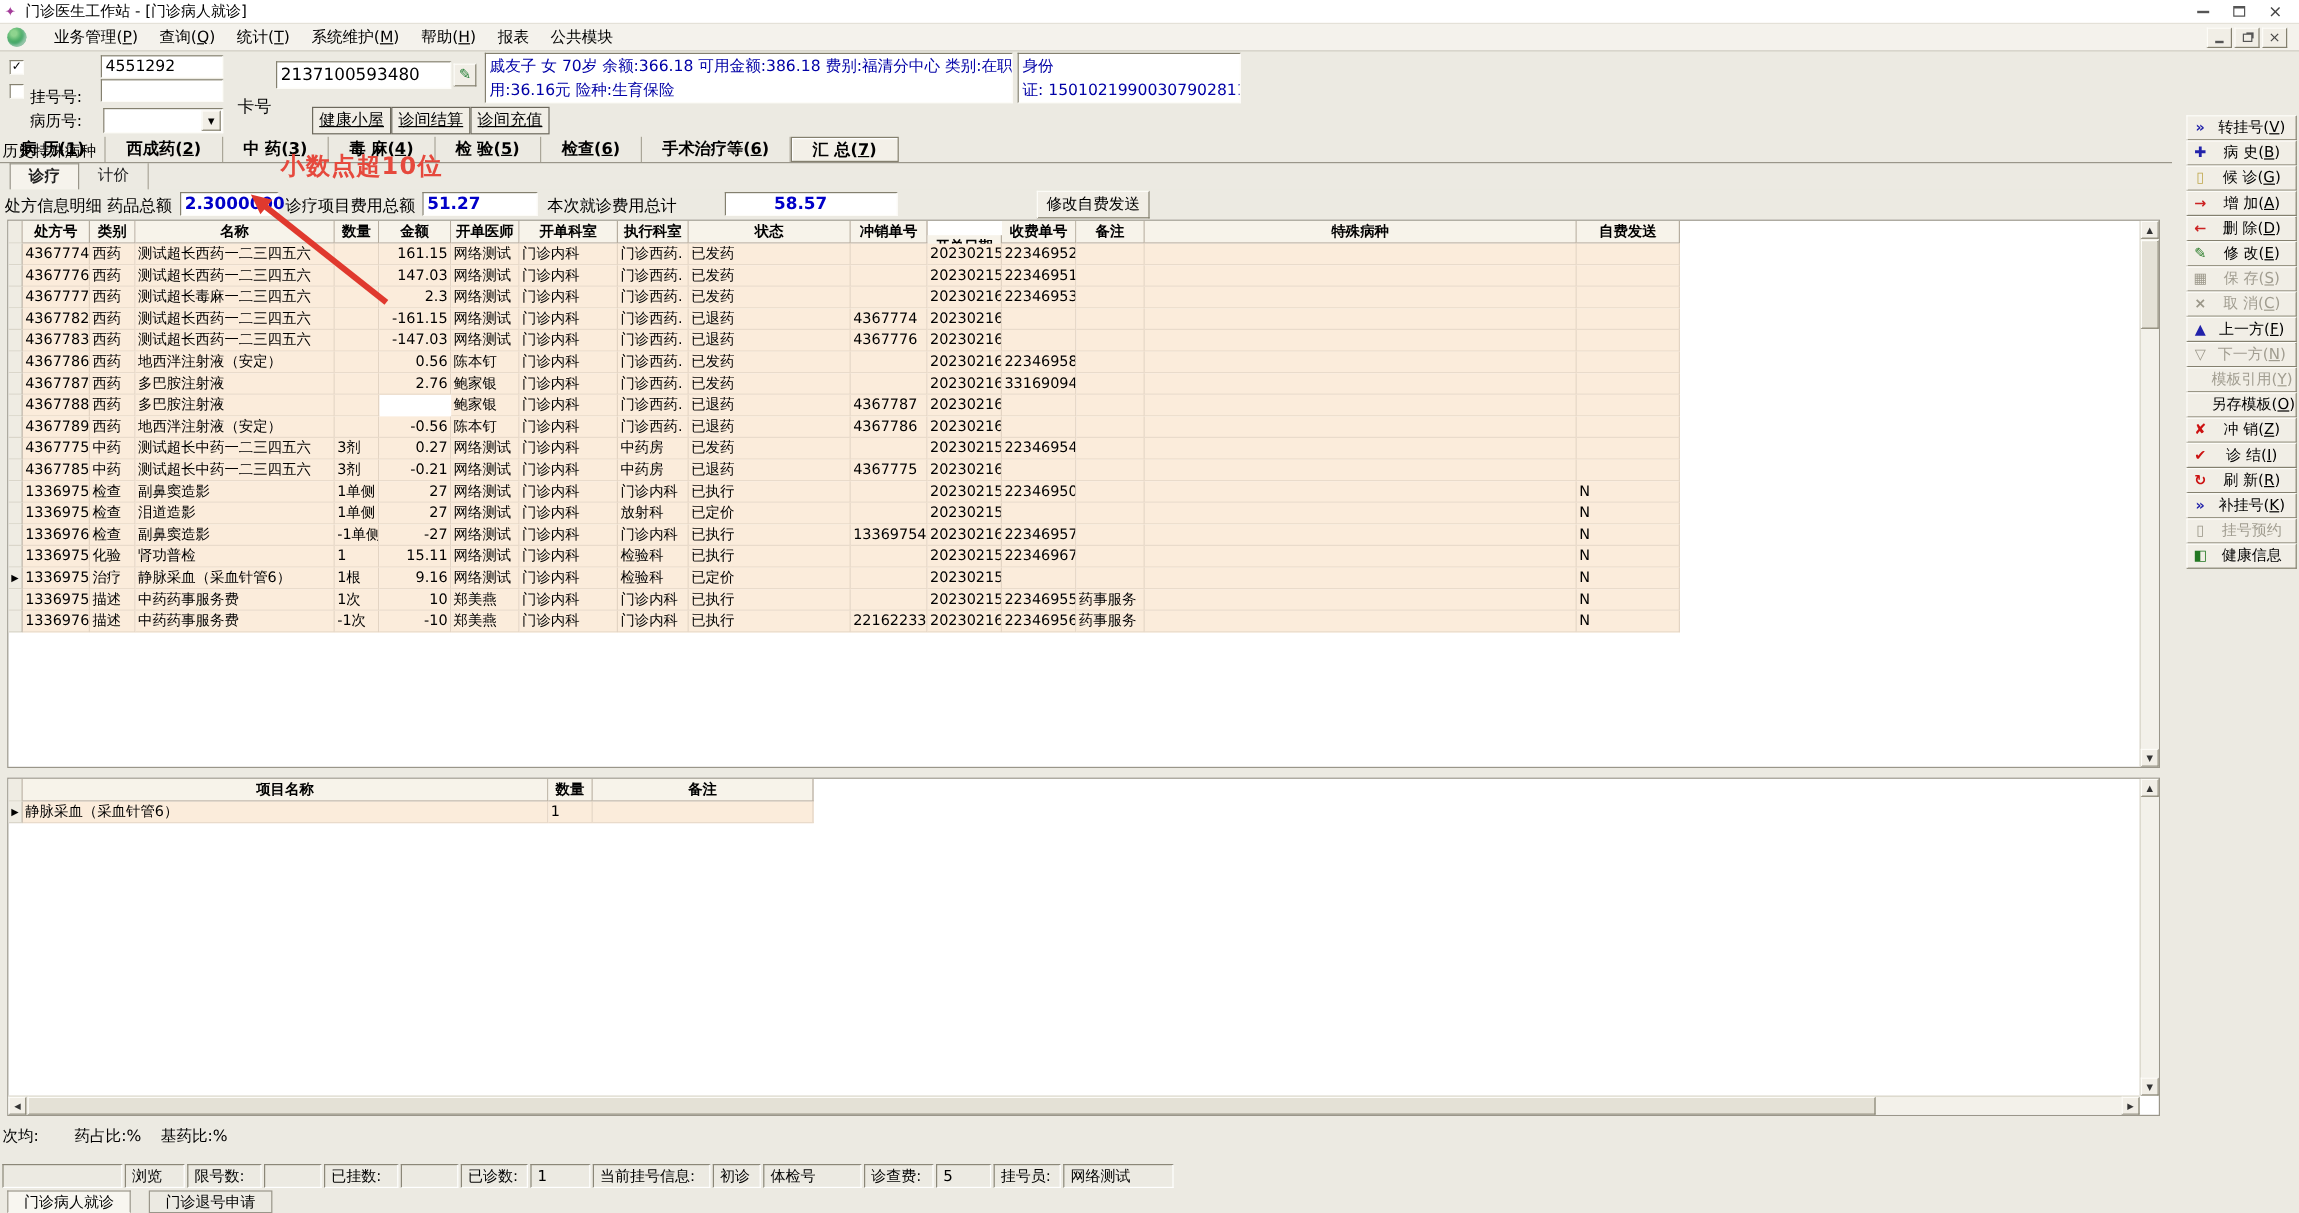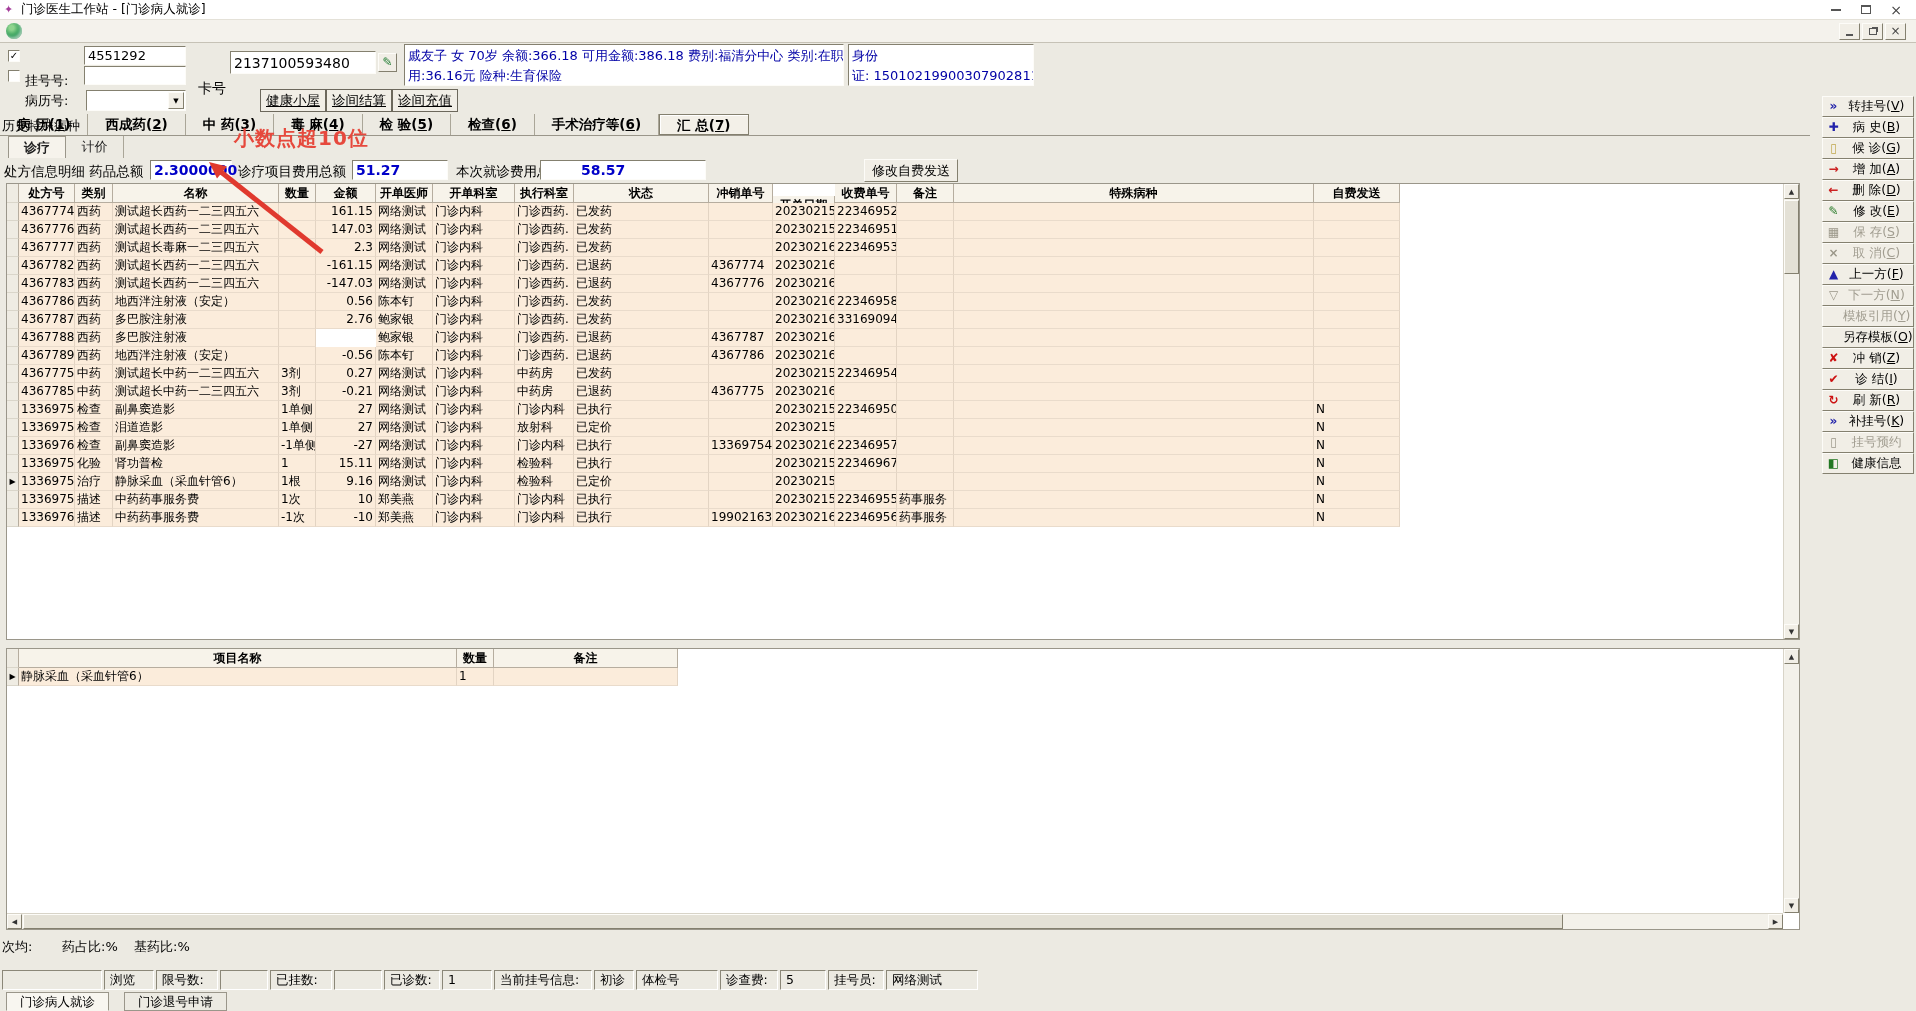--- a/index.html
+++ b/index.html
@@ -91,20 +91,29 @@
       </span>
     <span class="wc">
         <span class="wc-max"></span>
       </span>
     <span class="wc wc-close">×</span>
   </span>
 </div>
 
 <div class="abs menubar">
   <span class="logo"></span>
+  <span style="display:flex;">
+      <span class="menu-item">业务管理(<u>P</u>)</span>
+      <span class="menu-item">查询(<u>Q</u>)</span>
+      <span class="menu-item">统计(<u>T</u>)</span>
+      <span class="menu-item">系统维护(<u>M</u>)</span>
+      <span class="menu-item">帮助(<u>H</u>)</span>
+      <span class="menu-item">报表</span>
+      <span class="menu-item">公共模块</span>
+    </span>
   <span class="mdi-controls">
     <span class="mdi-btn bevel">
         <span style="width:7px;height:2px;background:#555;margin-top:7px;"></span>
       </span>
     <span class="mdi-btn bevel">
         <span class="restore-sq"></span>
       </span>
     <span class="mdi-btn bevel" style="font-size:12px;">×</span>
   </span>
 </div>
@@ -165,21 +174,21 @@
   <line x1="322" y1="252" x2="221" y2="172" stroke="#e0392e" stroke-width="5"></line>
   <polygon points="209,162 227,166.5 217,178.5" fill="#e0392e"></polygon>
 </svg>
 
 <div class="abs totals-row">
   <span class="abs tlabel" style="left:4px;">处方信息明细 药品总额</span>
   <span class="abs sunken tbox" style="left:150px;width:82px;">2.3000000</span>
   <span class="abs tlabel" style="left:238px;">诊疗项目费用总额</span>
   <span class="abs sunken tbox" style="left:352px;width:96px;">51.27</span>
   <span class="abs tlabel" style="left:456px;">本次就诊费用总计</span>
-  <span class="abs sunken tbox" style="left:540px;width:166px;padding-left:40px;">58.57</span>
+  <span class="abs sunken tbox" style="left:604px;width:144px;padding-left:40px;">58.57</span>
   <span class="abs bevel send-btn">修改自费发送</span>
 </div>
 
 <div class="abs gridbox" style="left:6px;top:183px;width:1794px;height:457px;">
   <div id="g1-head">
       <div class="g-head-row">
         <span class="g-ind"></span>
         <span class="g-cell" style="width: 56px;">处方号</span>
         <span class="g-cell" style="width: 38px;">类别</span>
         <span class="g-cell" style="width: 166px;">名称</span>
@@ -508,21 +517,21 @@
         <span class="g-ind"></span>
         <span class="g-cell" style="width: 56px;">1336976</span>
         <span class="g-cell" style="width: 38px;">描述</span>
         <span class="g-cell" style="width: 166px;">中药药事服务费</span>
         <span class="g-cell" style="width: 37px;">-1次</span>
         <span class="g-cell num" style="width: 60px;">-10</span>
         <span class="g-cell" style="width: 57px;">郑美燕</span>
         <span class="g-cell" style="width: 82px;">门诊内科</span>
         <span class="g-cell" style="width: 59px;">门诊内科</span>
         <span class="g-cell" style="width: 135px;">已执行</span>
-        <span class="g-cell" style="width: 64px;">19902163</span>
+        <span class="g-cell" style="width: 64px;">22162233</span>
         <span class="g-cell" style="width: 62px;">20230216</span>
         <span class="g-cell" style="width: 62px;">22346956</span>
         <span class="g-cell" style="width: 57px;">药事服务</span>
         <span class="g-cell" style="width: 360px;"></span>
         <span class="g-cell" style="width: 86px;">N</span>
       </div>
     </div>
   <div class="vscroll" style="height:455px;">
     <span class="sb-btn bevel" style="top:0;left:0;">▲</span>
     <span class="sb-thumb" style="top:16px;left:0;width:15px;height:74px;"></span>

